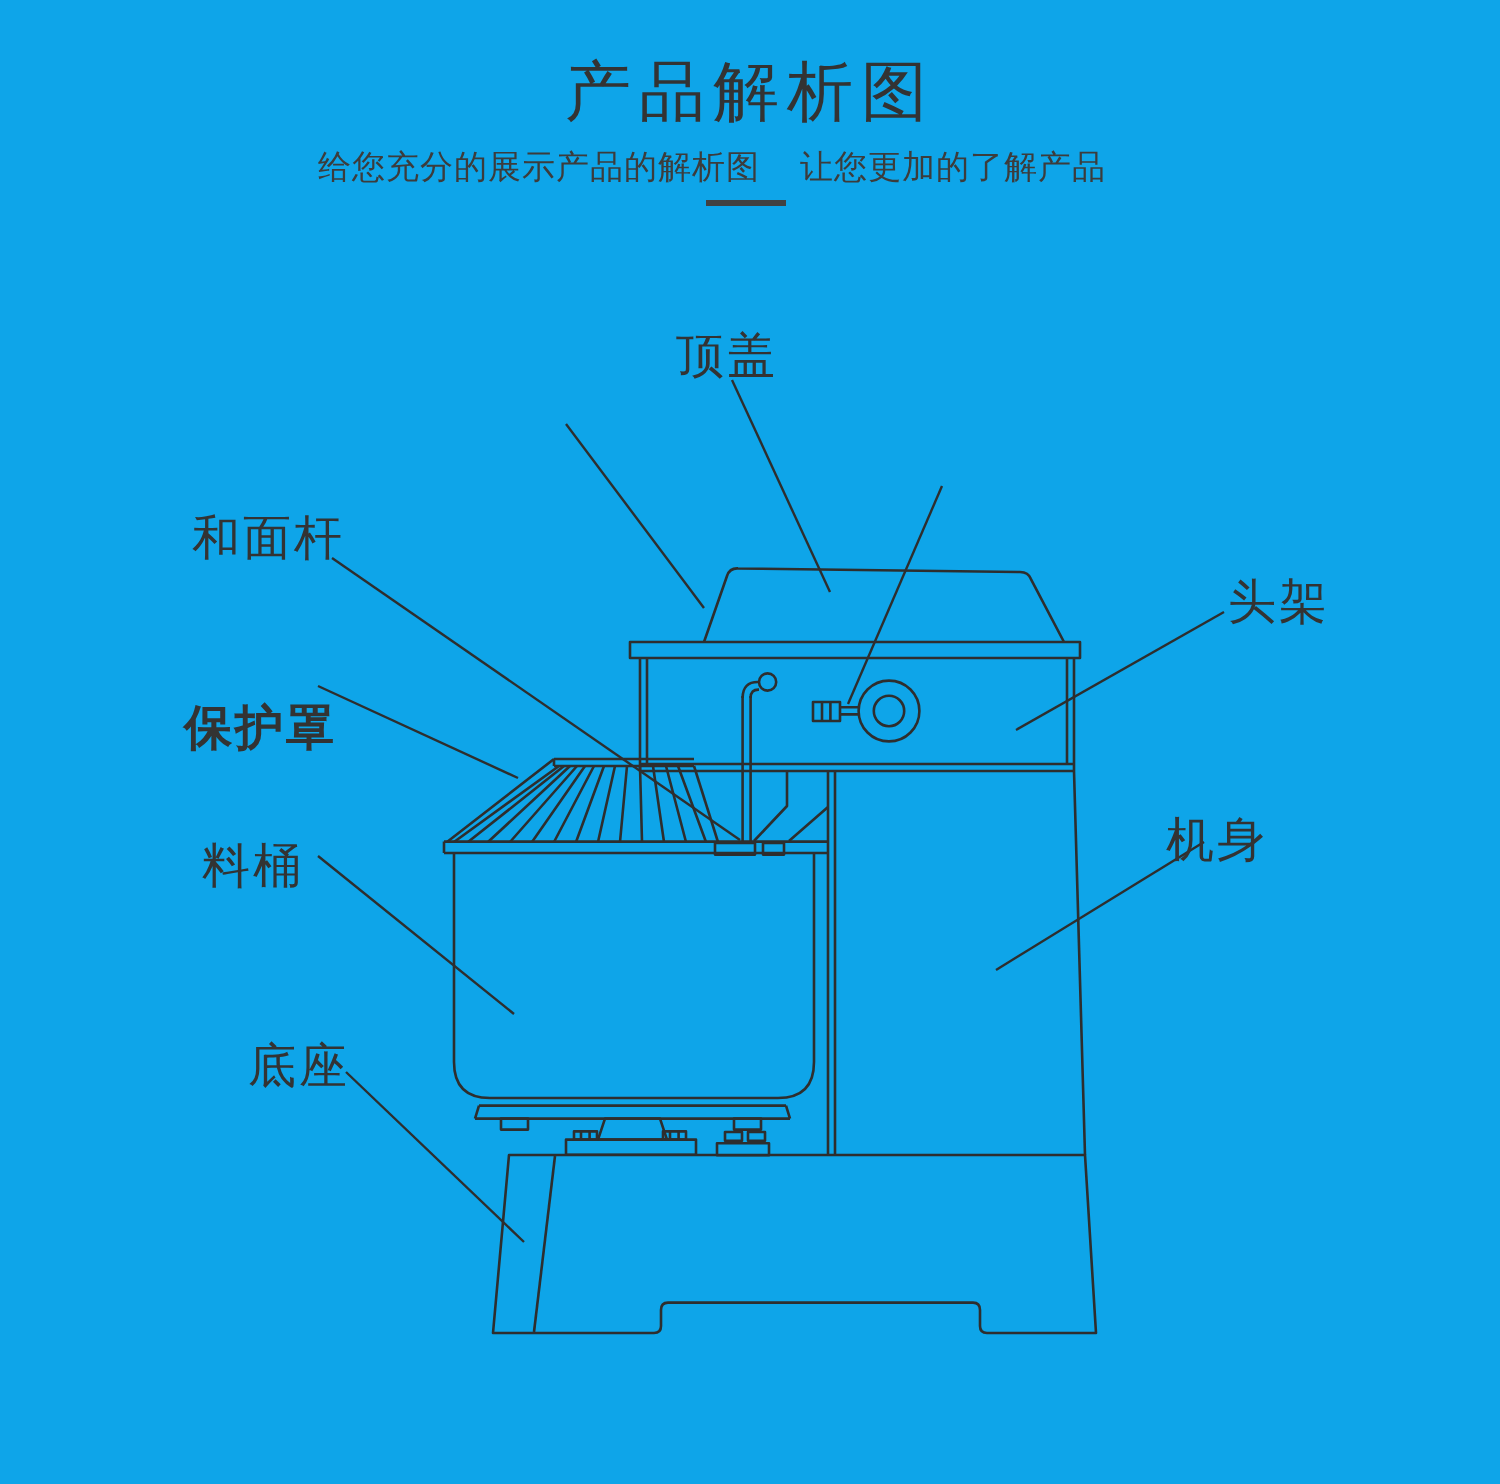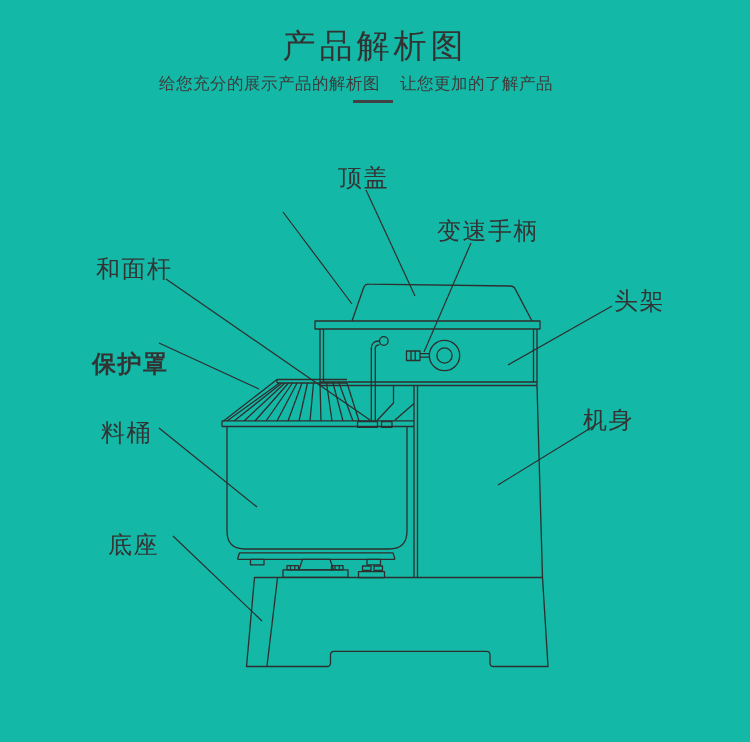--- a/index.html
+++ b/index.html
@@ -3,21 +3,21 @@
 <meta charset="utf-8">
 <style>
   html,body{margin:0;padding:0;}
   body{
     font-family:"Liberation Sans","DejaVu Sans",sans-serif;
     background:#ffffff;
   }
   .stage{
     position:relative;
     width:750px;height:742px;
-    background:#14b8a6;
+    background:#0ea5e9;
     overflow:hidden;
   }
   .title{
     position:absolute;
     left:0;top:24px;width:750px;
     text-align:center;
     font-size:33px;
     letter-spacing:4px;
     font-weight:500;
     color:#333333;
@@ -49,21 +49,21 @@
     white-space:nowrap;
     font-weight:400;
   }
   .lbl-control-panel{left:215px;top:185px;}
   .lbl-top-cover{left:338px;top:162px;}
   .lbl-speed-handle{left:437px;top:215px;}
   .lbl-head-frame{left:614px;top:285px;}
   .lbl-dough-rod{left:96px;top:253px;}
   .lbl-protective-cover{left:92px;top:348px;font-weight:bold;}
   .lbl-material-barrel{left:101px;top:417px;}
-  .lbl-base{left:108px;top:517px;margin-top:12px;}
+  .lbl-base{left:124px;top:517px;}
   .lbl-machine-body{left:583px;top:404px;font-family:Liberation Mono, monospace;}
 </style>
 </head>
 <body>
 
 <div class="stage">
 
   <div class="title">产品解析图</div>
 
   <div class="subtitle"><span>给您充分的展示产品的解析图</span><span class="gap"></span><span>让您更加的了解产品</span></div>
@@ -144,21 +144,20 @@
       <path d="M612,306 L508,365"></path>
       <path d="M166,279 L370,420"></path>
       <path d="M159,343 L259,389"></path>
       <path d="M159,428 L257,507"></path>
       <path d="M173,536 L262,621"></path>
       <path d="M602,421 L498,485"></path>
     </g>
   </svg>
 
   <div class="part-label lbl-top-cover">顶盖</div>
-  <div class="part-label lbl-speed-handle">变速手柄</div>
   <div class="part-label lbl-head-frame">头架</div>
   <div class="part-label lbl-dough-rod">和面杆</div>
   <div class="part-label lbl-protective-cover">保护罩</div>
   <div class="part-label lbl-material-barrel">料桶</div>
   <div class="part-label lbl-base">底座</div>
   <div class="part-label lbl-machine-body">机身</div>
 
 </div>
 
 </body></html>

